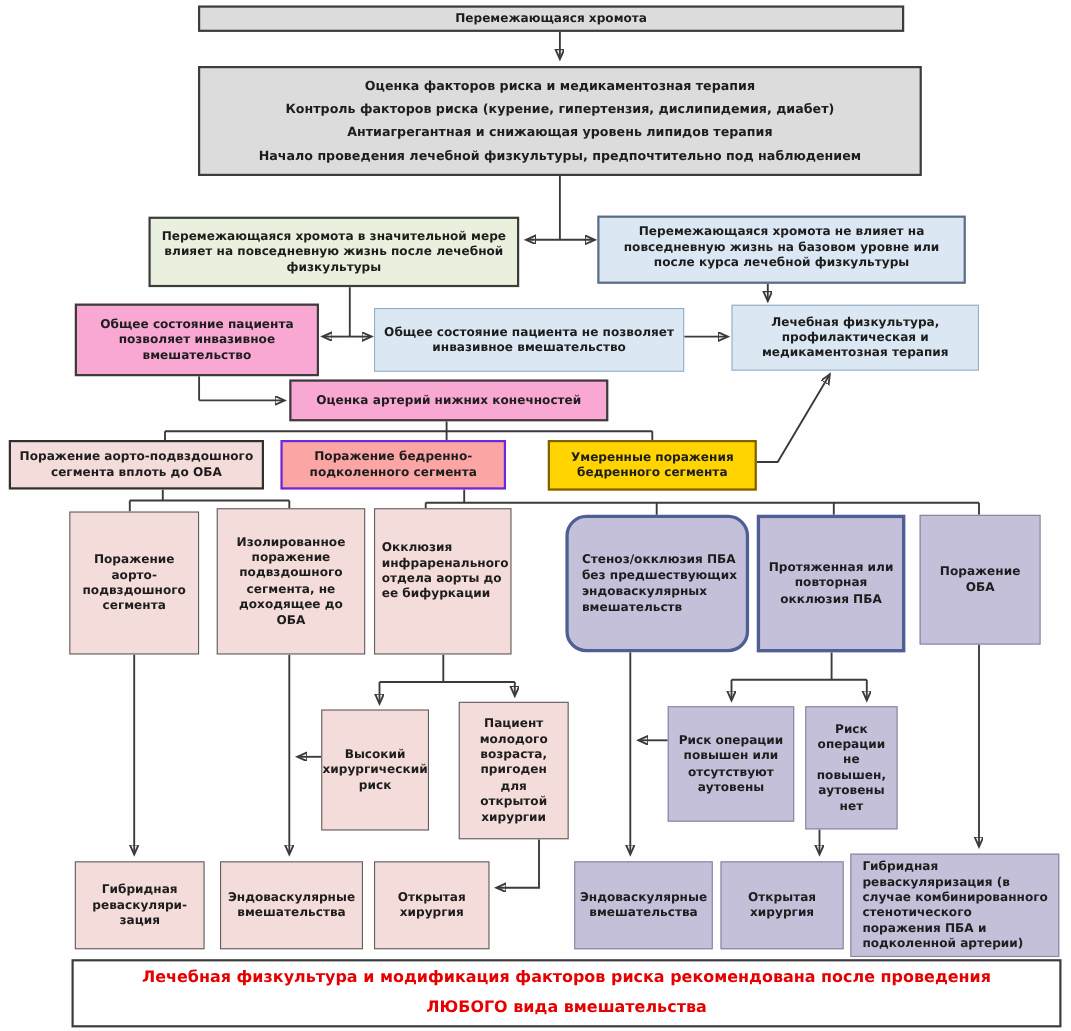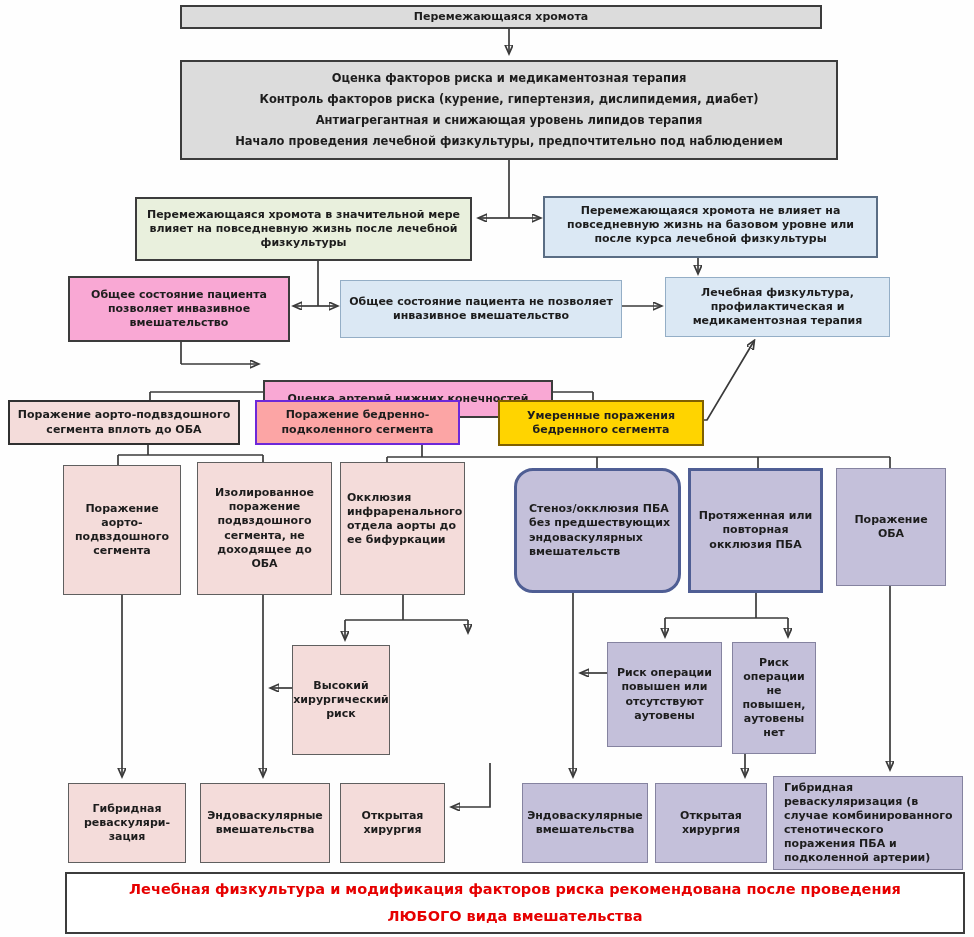--- a/index.html
+++ b/index.html
@@ -146,33 +146,33 @@
   </div>
 
   <div class="box b-blue" style="left:340px;top:280px;width:282px;height:58px;">
     <span>Общее состояние пациента  не позволяет инвазивное вмешательство</span>
   </div>
 
   <div class="box b-blue" style="left:665px;top:277px;width:225px;height:60px;">
     <span>Лечебная физкультура, профилактическая и медикаментозная терапия</span>
   </div>
 
-  <div class="box b-green" style="left:263px;top:345px;width:290px;height:38px;margin-top:35px;">
+  <div class="box b-green" style="left:263px;top:345px;width:290px;height:38px;">
     <span>Оценка артерий нижних конечностей</span>
   </div>
 
   <div class="box b-pink hdr" style="left:8px;top:400px;width:232px;height:45px;">
     <span>Поражение аорто-подвздошного сегмента вплоть до ОБА</span>
   </div>
 
   <div class="box b-graynode" style="left:255px;top:400px;width:205px;height:45px;">
     <span>Поражение бедренно-подколенного сегмента</span>
   </div>
 
-  <div class="box b-yellow" style="left:498px;top:400px;width:206px;height:46px;">
+  <div class="box b-yellow" style="left:498px;top:400px;width:190px;height:46px;">
     <span>Умеренные поражения бедренного сегмента</span>
   </div>
 
   <div class="box b-pink" style="left:63px;top:465px;width:118px;height:130px;">
     <span>Поражение аорто-подвздошного сегмента</span>
   </div>
 
   <div class="box b-pink" style="left:197px;top:462px;width:135px;height:133px;">
     <span>Изолированное поражение подвздошного сегмента, не доходящее до ОБА</span>
   </div>
@@ -190,20 +190,23 @@
   </div>
 
   <div class="box b-purple" style="left:836px;top:468px;width:110px;height:118px;">
     <span>Поражение ОБА</span>
   </div>
 
   <div class="box b-pink" style="left:292px;top:645px;width:98px;height:110px;">
     <span>Высокий хирургический риск</span>
   </div>
 
+  <div class="box b-pink" style="left:417px;top:638px;width:100px;height:125px;">
+    <span>Пациент молодого возраста, пригоден для открытой хирургии</span>
+  </div>
 
   <div class="box b-purple" style="left:607px;top:642px;width:115px;height:105px;">
     <span>Риск операции повышен или отсутствуют аутовены</span>
   </div>
 
   <div class="box b-purple" style="left:732px;top:642px;width:84px;height:112px;">
     <span>Риск операции не повышен, аутовены нет</span>
   </div>
 
   <div class="box b-pink" style="left:68px;top:783px;width:118px;height:80px;">

